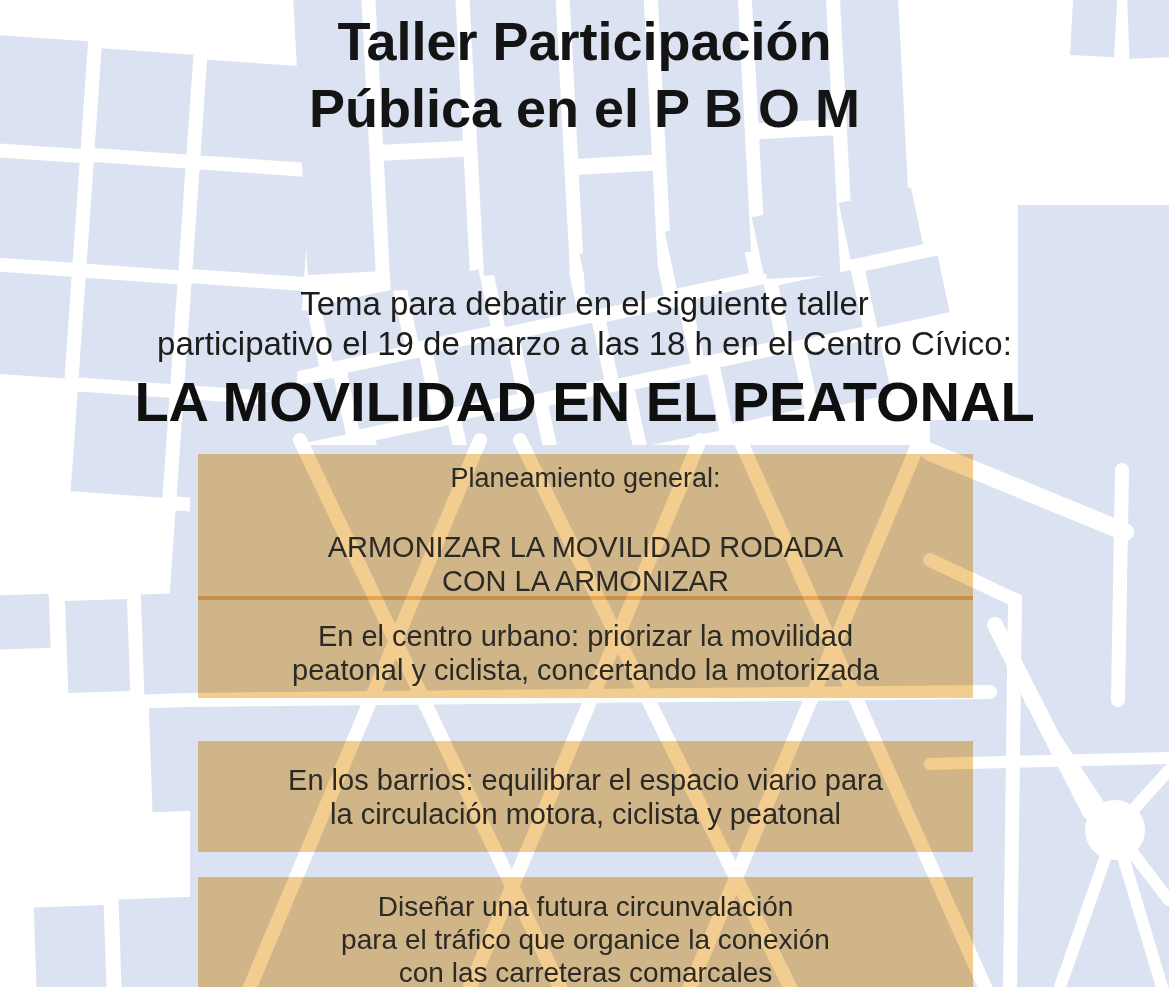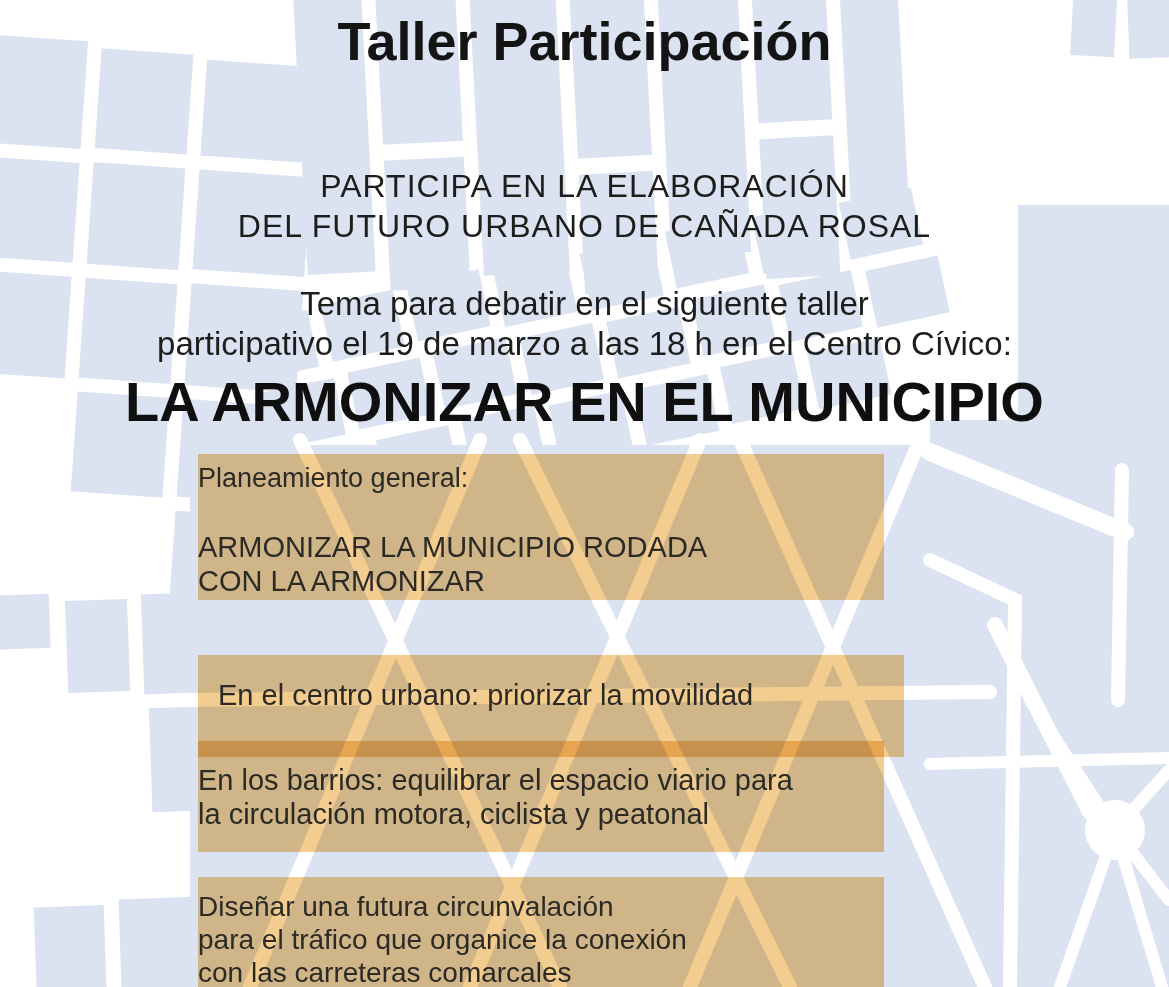--- a/index.html
+++ b/index.html
@@ -28,33 +28,33 @@
     top:284px;
     font-size:33px;line-height:40px;font-weight:400;
     color:#1d1d1b;
   }
   .heading{
     top:370px;
     font-size:56px;line-height:64px;font-weight:bold;
     color:#0f0f0f;letter-spacing:0px;
   }
   .hl-box{
-    position:absolute;left:198px;width:686px;
-    color:#2b2a25;
+    position:absolute;left:198px;width:775px;
+    text-align:center;color:#2b2a25;
     font-size:29px;line-height:34px;
   }
   .hl-box::before{
     content:"";position:absolute;inset:0;
     background:#f3cd90;
     mix-blend-mode:multiply;
     z-index:0;
   }
   .hl-inner{position:relative;z-index:1;}
   .box-1{top:454px;height:146px;}
-  .box-2{top:655px;height:102px;padding-left:20px;}
+  .box-2{top:596px;height:102px;}
   .box-3{top:741px;height:111px;}
   .box-4{top:877px;height:110px;}
   .box-1 .hl-inner{padding-top:9px;}
   .box-2 .hl-inner{padding-top:23px;}
   .box-3 .hl-inner{padding-top:22px;}
   .box-4 .hl-inner{padding-top:13px;font-size:28px;line-height:33px;}
   .box-label{font-size:27px;line-height:30px;margin-bottom:37px;}
 </style>
 </head>
 <body>
@@ -158,45 +158,43 @@
       <line x1="1115" y1="830" x2="1169" y2="900" stroke-width="12"></line>
       <line x1="1115" y1="830" x2="1060" y2="987" stroke-width="12"></line>
       <line x1="1115" y1="830" x2="1162" y2="987" stroke-width="12"></line>
       <line x1="1115" y1="830" x2="1030" y2="700" stroke-width="12"></line>
     </g>
     <circle cx="1115" cy="830" r="30" fill="#ffffff"></circle>
   </svg>
 
   <div class="txt title">
     <div>Taller Participación</div>
-  </div>
-
-  <div class="txt subtitle">
-    <div>PARTICIPA EN LA ELABORACIÓN</div>
-    <div>DEL FUTURO URBANO DE CAÑADA ROSAL</div>
-  </div>
+    <div>Pública en el P B O M</div>
+  </div>
+
 
   <div class="txt intro">
     <div>Tema para debatir en el siguiente taller</div>
     <div>participativo el 19 de marzo a las 18 h en el Centro Cívico:</div>
   </div>
 
-  <div class="txt heading">LA ARMONIZAR EN EL MUNICIPIO</div>
+  <div class="txt heading">LA MOVILIDAD EN EL PEATONAL</div>
 
   <div class="hl-box box-1">
     <div class="hl-inner">
       <div class="box-label">Planeamiento general:</div>
-      <div>ARMONIZAR LA MUNICIPIO RODADA</div>
+      <div>ARMONIZAR LA MOVILIDAD RODADA</div>
       <div>CON LA ARMONIZAR</div>
     </div>
   </div>
 
   <div class="hl-box box-2">
     <div class="hl-inner">
       <div>En el centro urbano: priorizar la movilidad</div>
+      <div>peatonal y ciclista, concertando la motorizada</div>
     </div>
   </div>
 
   <div class="hl-box box-3">
     <div class="hl-inner">
       <div>En los barrios: equilibrar el espacio viario para</div>
       <div>la circulación motora, ciclista y peatonal</div>
     </div>
   </div>
 

